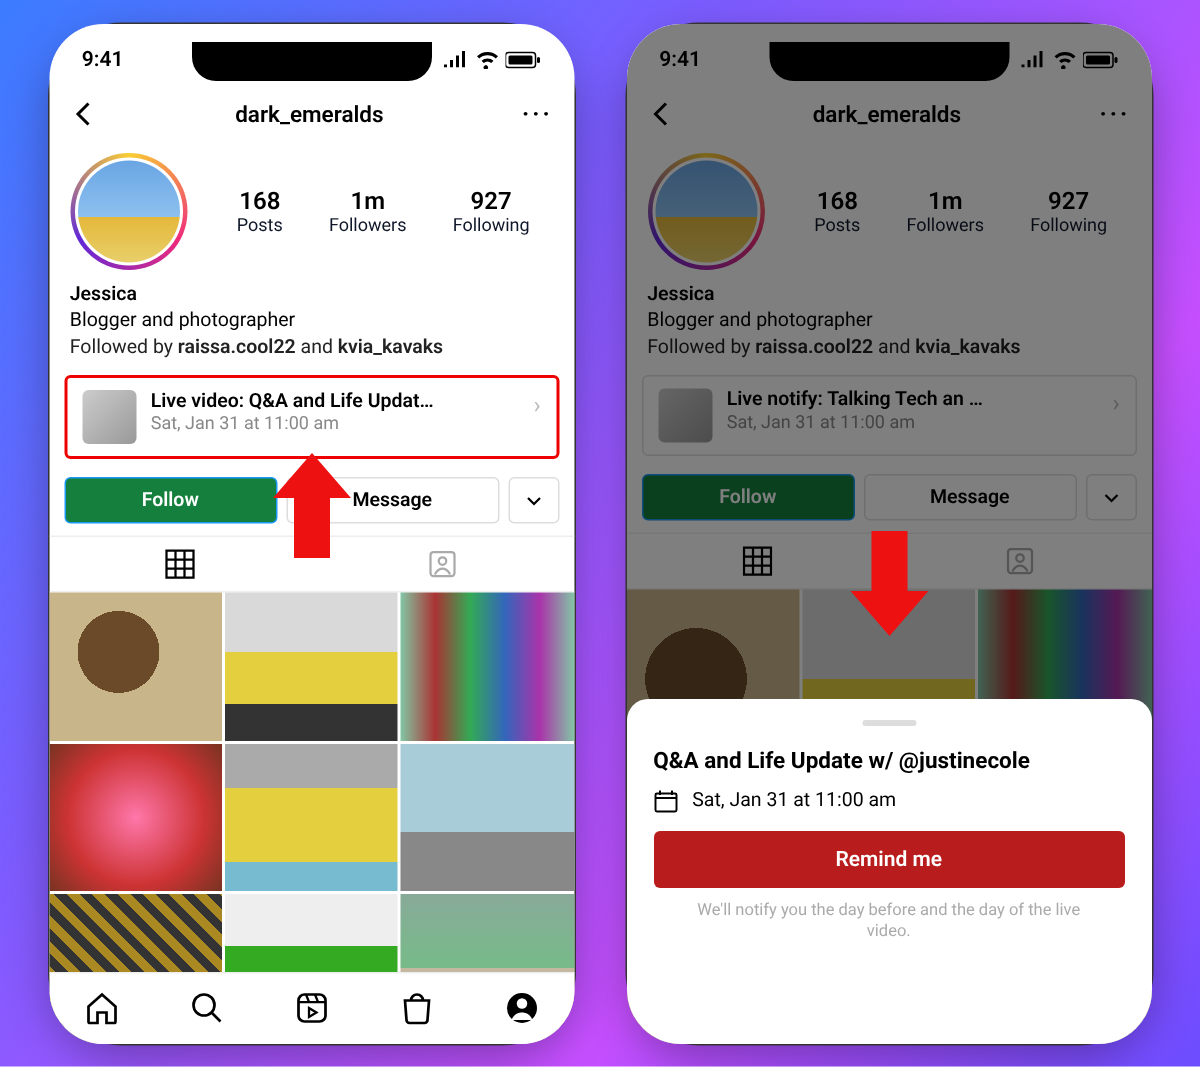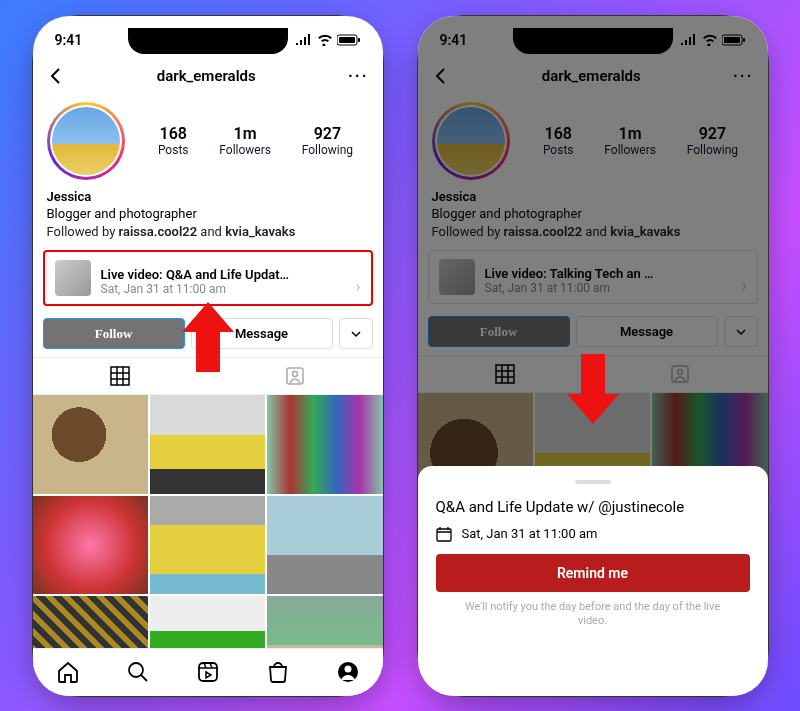--- a/index.html
+++ b/index.html
@@ -56,35 +56,35 @@
   .stats { flex: 1; display: flex; justify-content: space-around; text-align: center; }
   .stat-num { font-size: 16px; font-weight: 600; }
   .stat-label { font-size: 12px; color: #0f172a; }
   .bio { padding: 2px 14px 8px; font-size: 13px; line-height: 1.35; }
   .bio .name { font-weight: 600; }
   .bio .followed { color: #222; }
   .bio .followed b { font-weight: 600; }
   .live-card {
     margin: 2px 10px; padding: 8px 10px;
     border: 1px solid #ddd; border-radius: 4px;
-    display: flex; align-items: flex-end; gap: 10px;
+    display: flex; align-items: flex-start; gap: 10px;
   }
   .live-card.highlight { border: 2px solid #e00; }
   .live-thumb { width: 36px; height: 36px; border-radius: 4px; background: linear-gradient(135deg,#ccc,#999); }
   .live-text { flex: 1; }
   .live-title { font-size: 13px; font-weight: 600; white-space: nowrap; overflow: hidden; text-overflow: ellipsis; }
   .live-time { font-size: 12px; color: #888; }
   .chev { color: #bbb; font-size: 16px; }
   .btn-row { display: flex; gap: 6px; padding: 10px 10px 8px; }
   .btn {
     flex: 1; height: 31px; border: 1px solid #ddd; border-radius: 4px;
     display: flex; align-items: center; justify-content: center;
     font-size: 13px; font-weight: 600; background: #fff;
   }
-  .btn.follow { background: #737373; border-color: #1a98f6; color: #fff; font-family: Liberation Serif, serif; }
+  .btn.follow { background: #15803d; border-color: #1a98f6; color: #fff; }
   .btn.drop { flex: 0 0 34px; }
   .tabs { display: flex; height: 38px; border-top: 1px solid #eee; border-bottom: 1px solid #eee; }
   .tab { flex: 1; display: flex; align-items: center; justify-content: center; color: #aaa; }
   .tab.active { color: #000; }
   .grid { display: grid; grid-template-columns: repeat(3,1fr); gap: 2px; height: 300px; }
   .cell { background: #bbb; position: relative; overflow: hidden; }
   .c1 { background: radial-gradient(circle at 40% 40%, #6b4a2a 30%, #c9b58a 30%); }
   .c2 { background: linear-gradient(180deg,#d9d9d9 40%, #e4cf3e 40%, #e4cf3e 75%, #333 75%); }
   .c3 { background: linear-gradient(90deg,#4a7a 0,#a33 20%,#3a5 40%,#36b 60%,#a3a 80%,#4a7a 100%); }
   .c4 { background: radial-gradient(circle,#f7a 0,#c33 60%,#732 100%); }
@@ -118,21 +118,21 @@
   .dim-overlay {
     position: absolute; inset: 0; background: rgba(0,0,0,0.5);
     border-radius: 36px;
   }
   .sheet {
     position: absolute; left: 0; right: 0; bottom: 0; height: 230px;
     background: #fff; border-top-left-radius: 14px; border-top-right-radius: 14px;
     padding: 14px 18px 0;
   }
   .sheet-handle { width: 36px; height: 4px; background: #ddd; border-radius: 2px; margin: 0 auto 14px; }
-  .sheet-title { font-size: 15px; font-weight: 400; margin-bottom: 10px; }
+  .sheet-title { font-size: 15px; font-weight: 700; margin-bottom: 10px; }
   .sheet-row { display: flex; align-items: center; gap: 10px; font-size: 13px; margin: 6px 0; }
   .remind-btn {
     margin-top: 12px; background: #b91c1c; color: #fff; height: 38px;
     border-radius: 4px; display: flex; align-items: center; justify-content: center;
     font-size: 14px; font-weight: 600;
   }
   .sheet-note { font-size: 11px; color: #aaa; text-align: center; margin-top: 8px; padding: 0 18px; line-height: 1.3; }
   svg { display: block; }
 </style>
 </head>
@@ -325,21 +325,21 @@
       <div class="name">Jessica</div>
       <div>Blogger and photographer</div>
       <div class="followed">
         <span>Followed by </span><b>raissa.cool22</b><span> and </span><b>kvia_kavaks</b>
       </div>
     </div>
 
     <div class="live-card">
       <div class="live-thumb"></div>
       <div class="live-text">
-        <div class="live-title">Live video: Talking Tech an …</div>
+        <div class="live-title">Live notify: Talking Tech an …</div>
         <div class="live-time">Sat, Jan 31 at 11:00 am</div>
       </div>
       <span class="chev">›</span>
     </div>
 
     <div class="btn-row">
       <div class="btn follow">Follow</div>
       <div class="btn">Message</div>
       <div class="btn drop">
         <svg width="12" height="12" viewBox="0 0 12 12">

